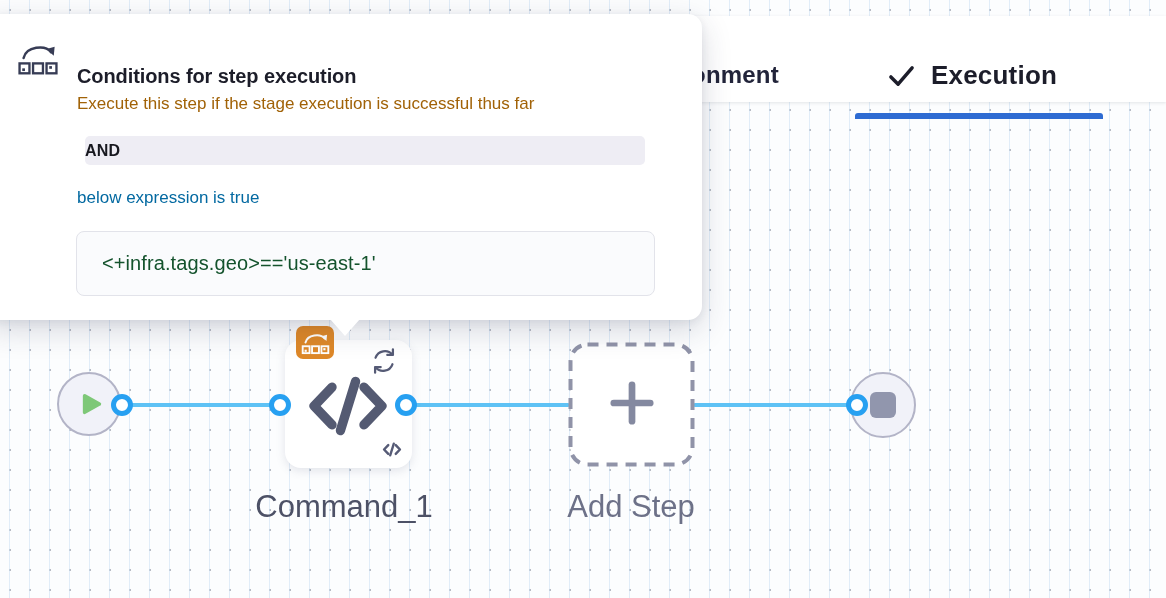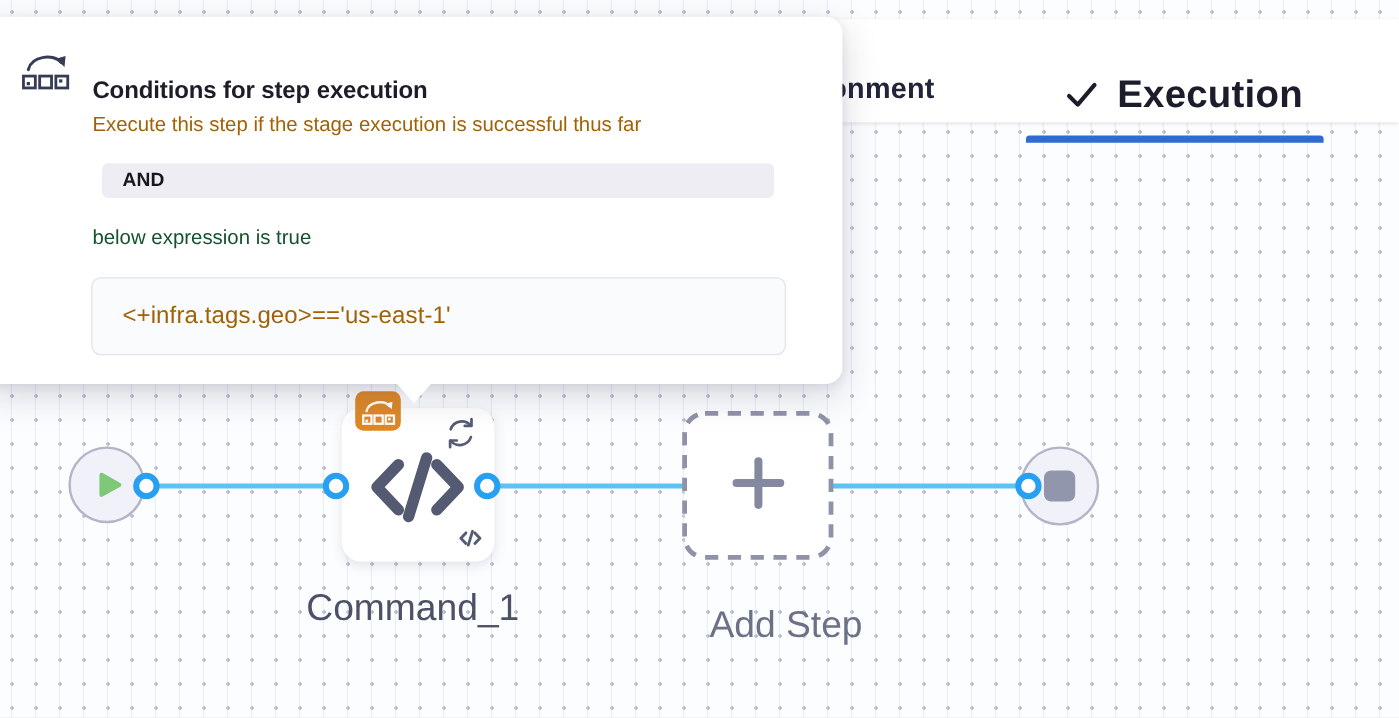--- a/index.html
+++ b/index.html
@@ -22,21 +22,21 @@
     z-index:5;
   }
   .tab-env {
     position:absolute; left:630px; top:45px; font-size:24px; font-weight:600;
     color:#22243a; letter-spacing:.2px; white-space:nowrap; cursor:pointer;
   }
   .tab-exec {
     position:absolute; left:888px; top:44px; display:flex; align-items:center; gap:16px;
     cursor:pointer;
   }
-  .tab-exec .label { font-size:32px; font-weight:600; color:#1c1d2a; letter-spacing:.2px; }
+  .tab-exec .label { font-size:26px; font-weight:600; color:#1c1d2a; letter-spacing:.2px; }
   .tab-underline {
     position:absolute; left:855px; top:97px; width:248px; height:6px;
     background:#2e6bd2; border-radius:3px 3px 0 0;
   }
 
   
   .popover {
     position:absolute; left:-14px; top:14px; width:716px; height:306px;
     background:#ffffff; border-radius:14px; z-index:10;
     box-shadow:0 10px 30px rgba(40,45,80,.18), 0 2px 8px rgba(40,45,80,.08);
@@ -51,30 +51,30 @@
     position:absolute; left:91px; top:31px; font-size:20px; font-weight:700;
     color:#1c1d29; letter-spacing:-.1px;margin-top:20px;
   }
   .pop-desc {
     position:absolute; left:91px; top:80px; font-size:17px; color:#a16207;
   }
   .and-bar {
     position:absolute; left:99px; top:122px; width:560px; height:29px;
     background:#eeedf4; border-radius:5px; display:flex; align-items:center;
   }
-  .and-bar .op { font-size:16px; font-weight:700; color:#17181f; padding-left:17px; letter-spacing:.2px; }
+  .and-bar .op { font-size:16px; font-weight:700; color:#17181f; letter-spacing:.2px; }
   .pop-desc2 {
-    position:absolute; left:91px; top:174px; font-size:17px; color:#14532d;
+    position:absolute; left:91px; top:174px; font-size:17px; color:#0369a1;
   }
   .expr-box {
     position:absolute; left:90px; top:217px; width:579px; height:65px;
     background:#fafbfd; border:1.5px solid #e2e3ea; border-radius:8px;
     display:flex; align-items:center;
   }
-  .expr-box .expr { font-size:20px; color:#a16207; padding-left:25px; letter-spacing:.1px;text-align:right; }
+  .expr-box .expr { font-size:20px; color:#14532d; padding-left:25px; letter-spacing:.1px;text-align:right; }
 
   
   .edge { position:absolute; top:403px; height:4px; background:#5ec2f5; border-radius:2px; z-index:1; }
   .edge.e1 { left:120px; width:162px; }
   .edge.e2 { left:404px; width:166px; }
   .edge.e3 { left:693px; width:166px; }
 
   .port {
     position:absolute; top:394px; width:22px; height:22px; border-radius:50%;
     background:#ffffff; border:5px solid #27a0f1; z-index:4; cursor:crosshair;
@@ -106,21 +106,21 @@
   .add-step {
     position:absolute; left:568px; top:342px; width:127px; height:125px; z-index:2; cursor:pointer;
   }
   .add-step .plus { position:absolute; left:50%; top:50%; transform:translate(-50%,-50%); }
 
   .node-label {
     position:absolute; top:489px; font-size:31px; white-space:nowrap; z-index:2;
     transform:translateX(-50%);
   }
   .label-command { left:344px; color:#4d5166; }
-  .label-add { left:655px; color:#6d7188;margin-top:14px; }
+  .label-add { left:631px; color:#6d7188; }
 </style>
 </head>
 <body>
 
 <div class="viewport">
 
   <div class="tabbar">
     <div class="tab-env">Environment</div>
     <div class="tab-exec">
       <span style="display:flex;">

